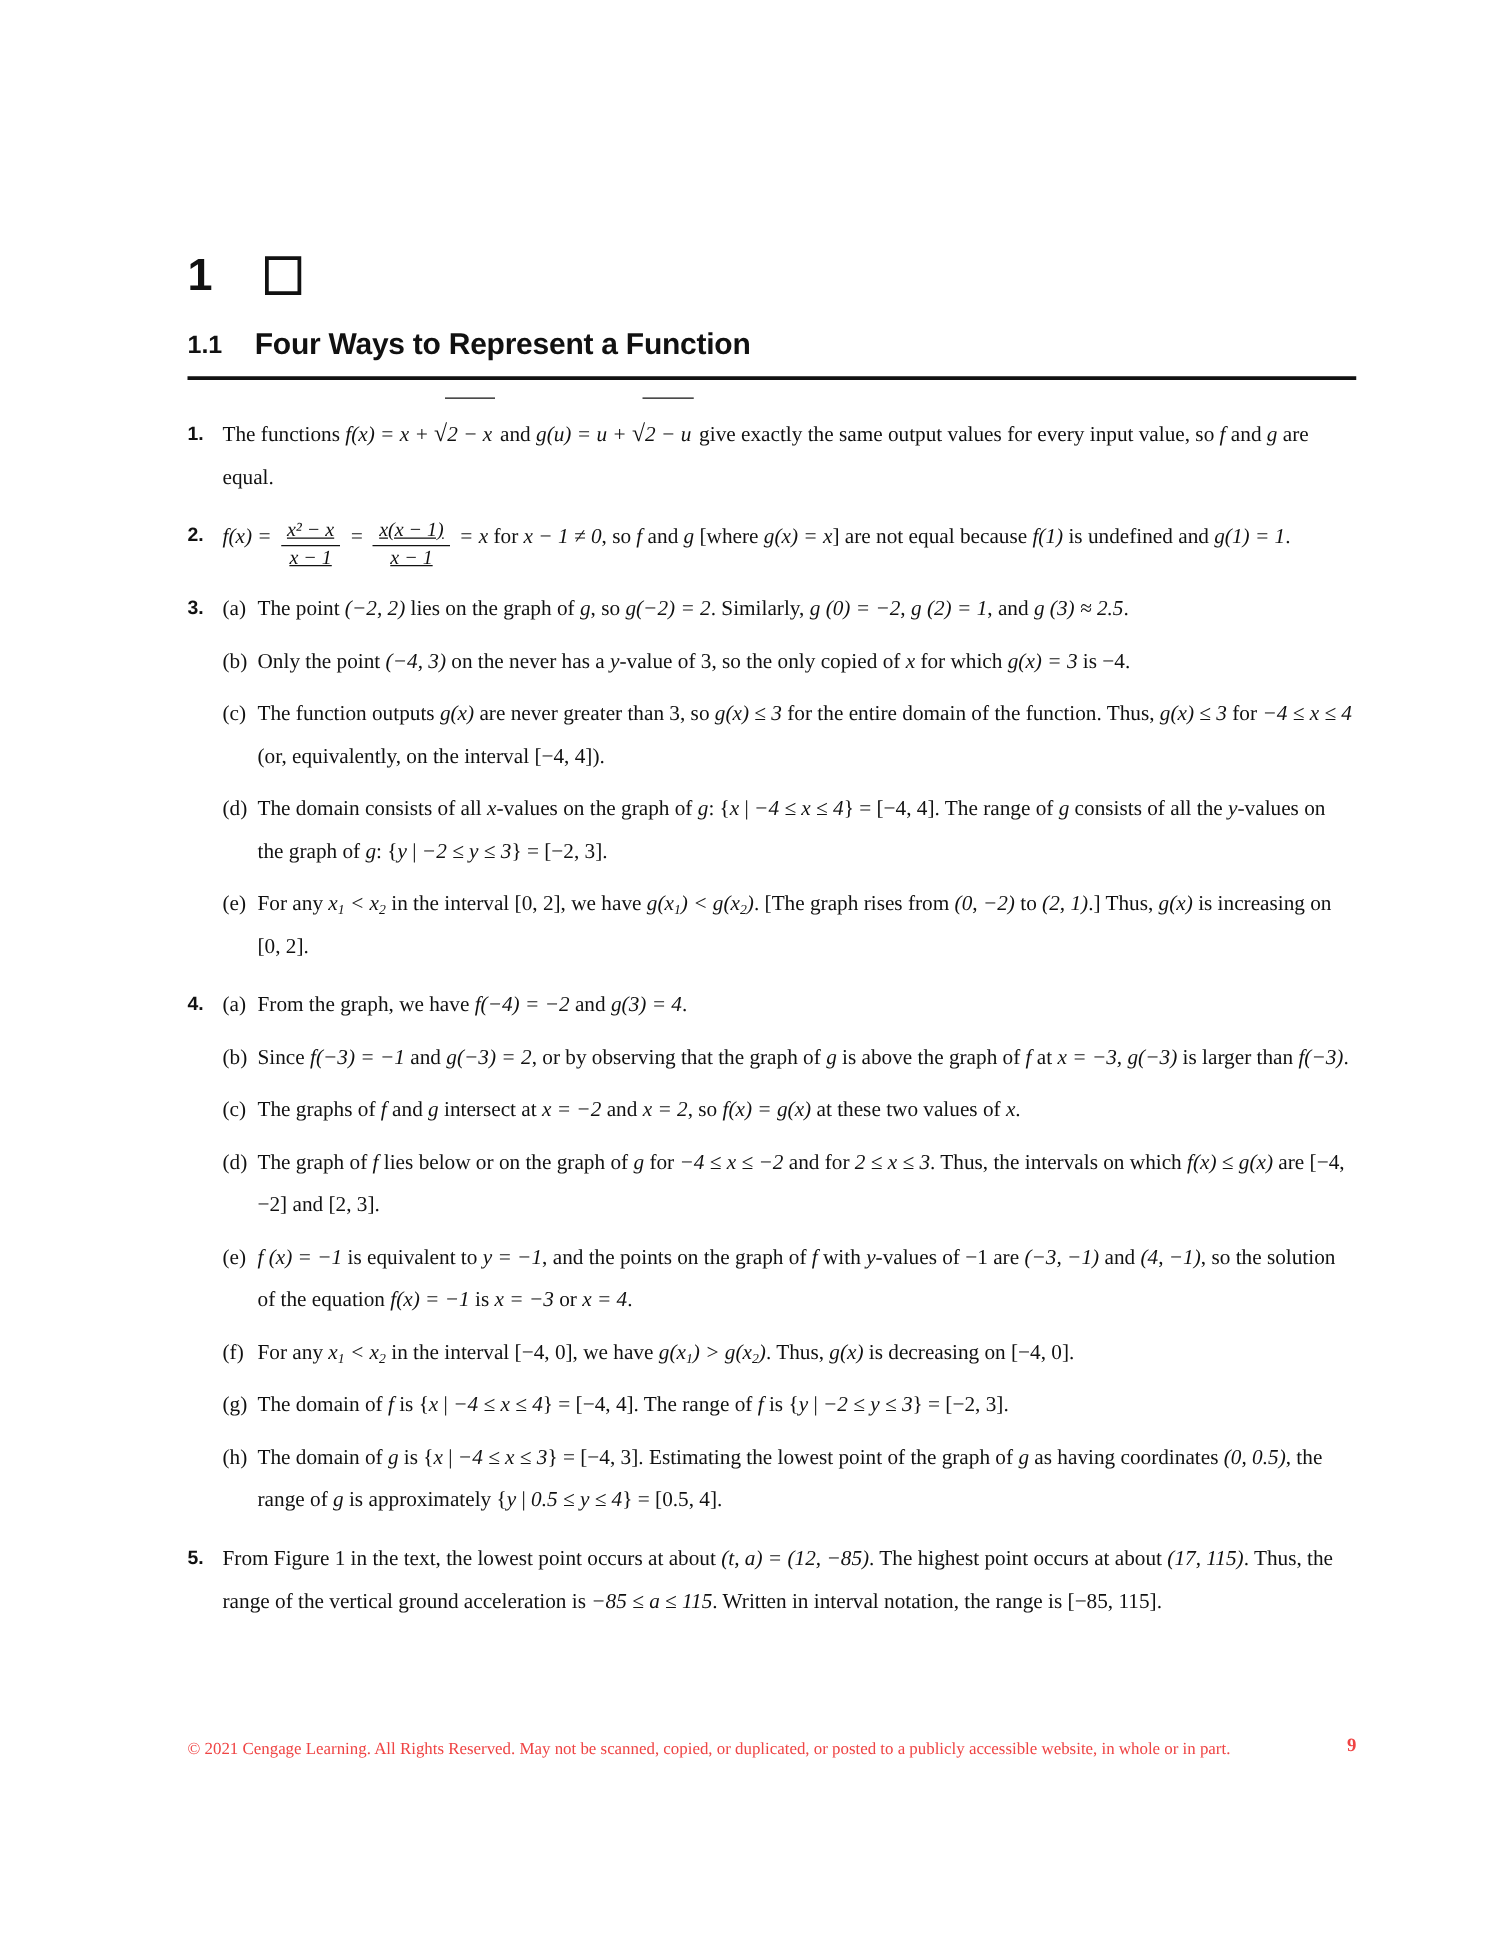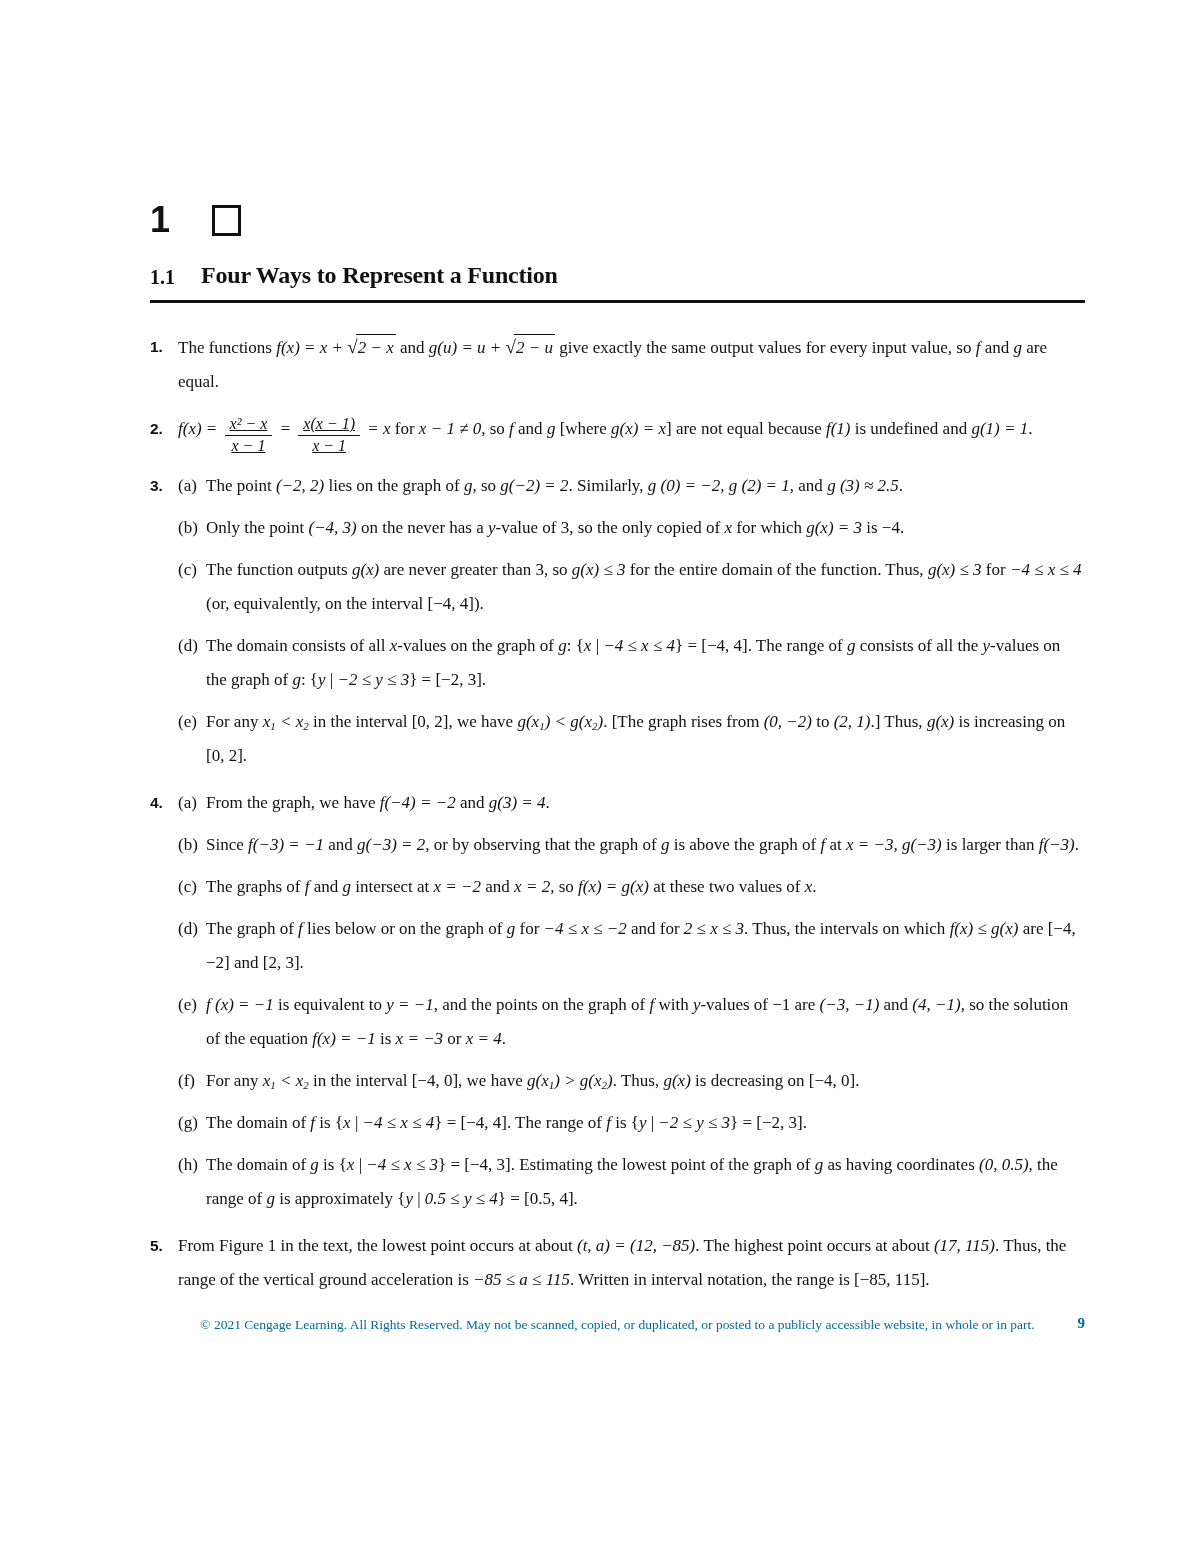--- a/index.html
+++ b/index.html
@@ -21,22 +21,22 @@
     font-weight:bold;height:40px;margin-bottom:22px;
   }
   .chapter-num{font-size:36px;line-height:1;}
   .chapter-box{
     width:23px;height:25px;
     border:3.5px solid #111;
     margin-left:42px;margin-right:36px;
   }
   .chapter-title{font-size:34px;margin:0;letter-spacing:-0.5px;line-height:1;}
   .section-header{
-    display:flex;align-items:flex-end;
-    font-family:Liberation Serif, serif;
+    display:flex;align-items:center;
+    font-family:Liberation Sans, sans-serif;
     font-weight:bold;
   }
   .section-num{font-size:20px;}
   .section-title{font-size:24px;margin:0 0 0 26px;letter-spacing:-0.2px;}
   .rule{height:3px;background:#111;margin-top:11px;}
   
   .problems{padding-top:27px;line-height:34px;}
   .problem{display:flex;margin-bottom:13px;}
   .pnum{
     width:28px;flex:none;
@@ -52,25 +52,25 @@
   sub.msub{font-style:italic;font-size:11px;line-height:0;vertical-align:-3px;}
   .frac{
     display:inline-block;vertical-align:-1.05em;
     text-align:center;line-height:1.18;
     font-style:italic;font-size:16px;margin:0 3px;text-decoration:underline;
   }
   .frac .num{display:block;border-bottom:1.4px solid #111;padding:0 5px 1px;}
   .frac .den{display:block;padding-top:1px;}
   .sqrt{white-space:nowrap;font-style:italic;}
   .rad{font-style:normal;font-size:1.12em;margin-right:-2px;}
-  .radicand{border-top:1.4px solid #111;padding:3px 2px 0 2px;}
+  .radicand{border-top:1.4px solid #111;padding:19px 2px 0 2px;}
   
   .page-footer{
-    position:absolute;left:150px;right:115px;top:1316px;
-    text-align:center;font-size:13.5px;color:#0369a1;line-height:1.3;
+    position:absolute;left:150px;right:115px;top:1390px;
+    font-size:13.5px;color:#ef4444;line-height:1.3;
   }
   .page-num{
     position:absolute;right:0;top:-2px;
     font-weight:bold;font-size:15px;
     font-family:"Liberation Serif","DejaVu Serif",serif;
   }
 </style>
 </head>
 <body>
 

